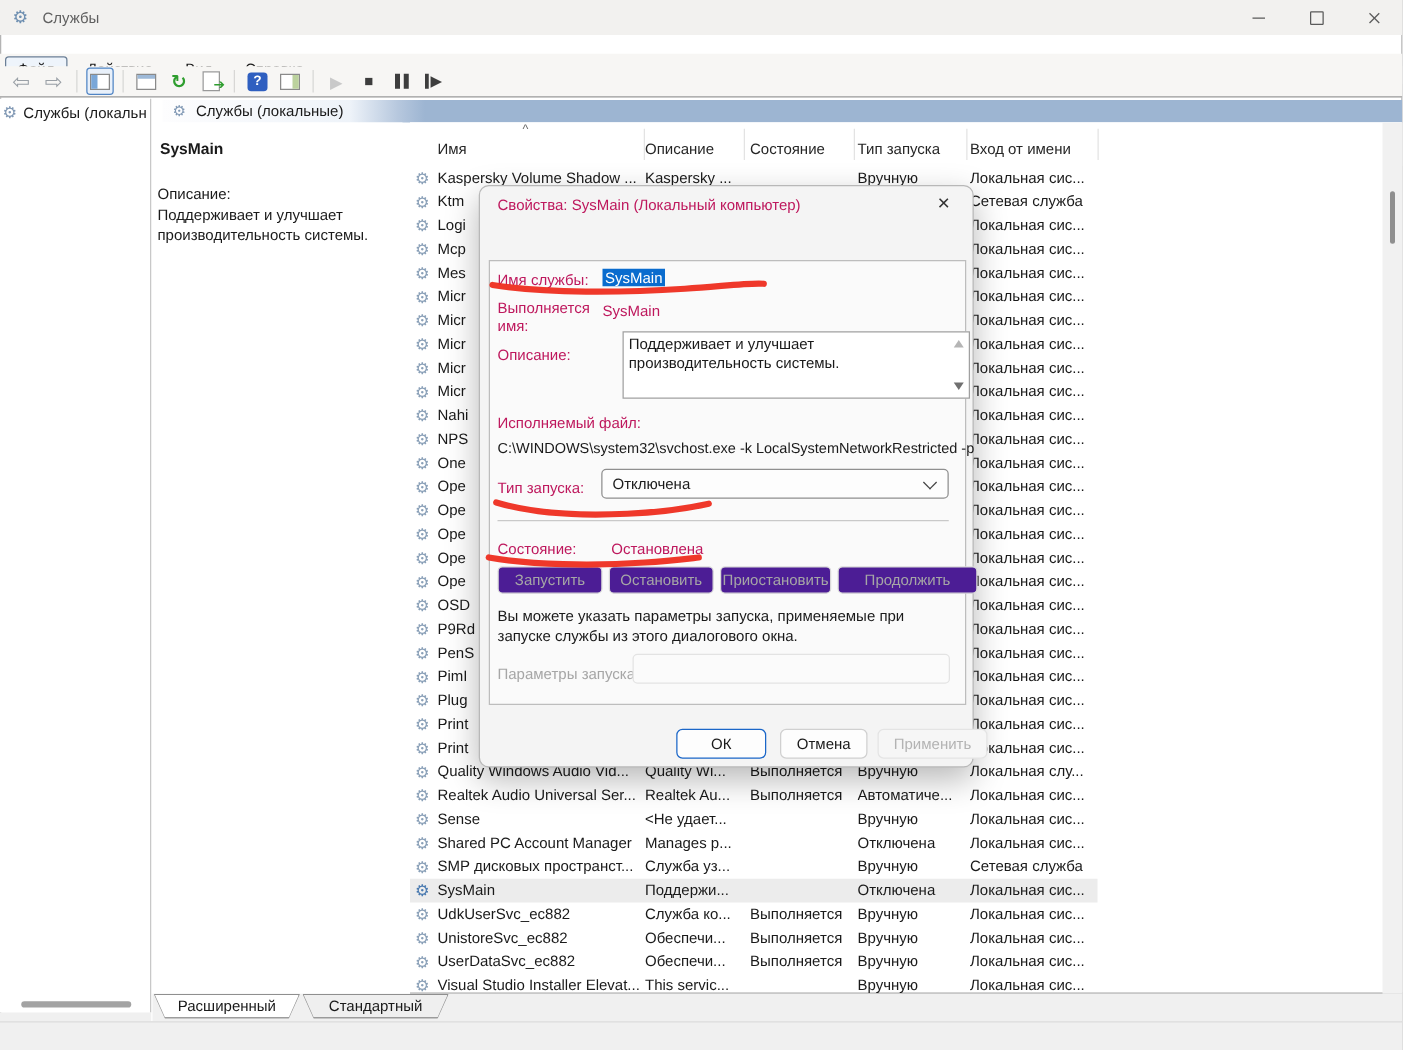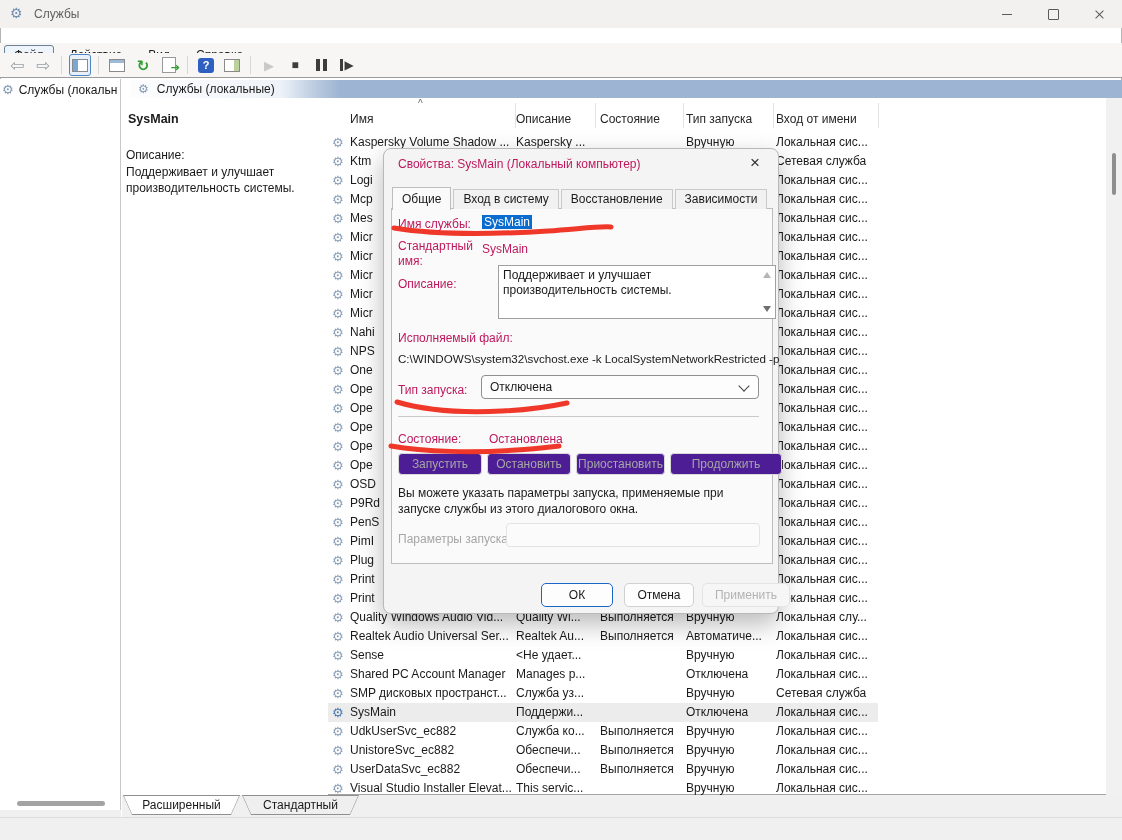--- a/index.html
+++ b/index.html
@@ -528,32 +528,26 @@
       <div class="btab" style="width: 117px;">
         <div class="outer"></div>
         <div class="inner">Стандартный</div>
       </div>
     </div>
   <div class="statusbar"></div>
 
   <div class="dialog">
     <div class="dlg-title">Свойства: SysMain (Локальный компьютер)</div>
     <div class="dlg-close">×</div>
-    <div class="dlg-tabs" id="dlgTabs">
-        <span class="dtab active">Общие</span>
-        <span class="dtab">Вход в систему</span>
-        <span class="dtab">Восстановление</span>
-        <span class="dtab">Зависимости</span>
-      </div>
     <div class="dlg-page"></div>
 
     <div class="f-label" style="left:14px;top:68px;">Имя службы:</div>
     <span class="sel-chip" style="left:98px;top:66px;">SysMain</span>
 
-    <div class="f-label" style="left:14px;top:90px;width:85px;line-height:15px;">Стандартный имя:</div>
+    <div class="f-label" style="left:14px;top:90px;width:85px;line-height:15px;">Выполняется имя:</div>
     <div class="f-label" style="left:98px;top:93px;">SysMain</div>
 
     <div class="f-label" style="left:14px;top:128px;">Описание:</div>
     <div class="dlg-textarea">
       <div class="txt">Поддерживает и улучшает производительность системы.</div>
       <div class="ta-up"></div>
       <div class="ta-down"></div>
     </div>
 
     <div class="f-label" style="left:14px;top:182px;">Исполняемый файл:</div>

